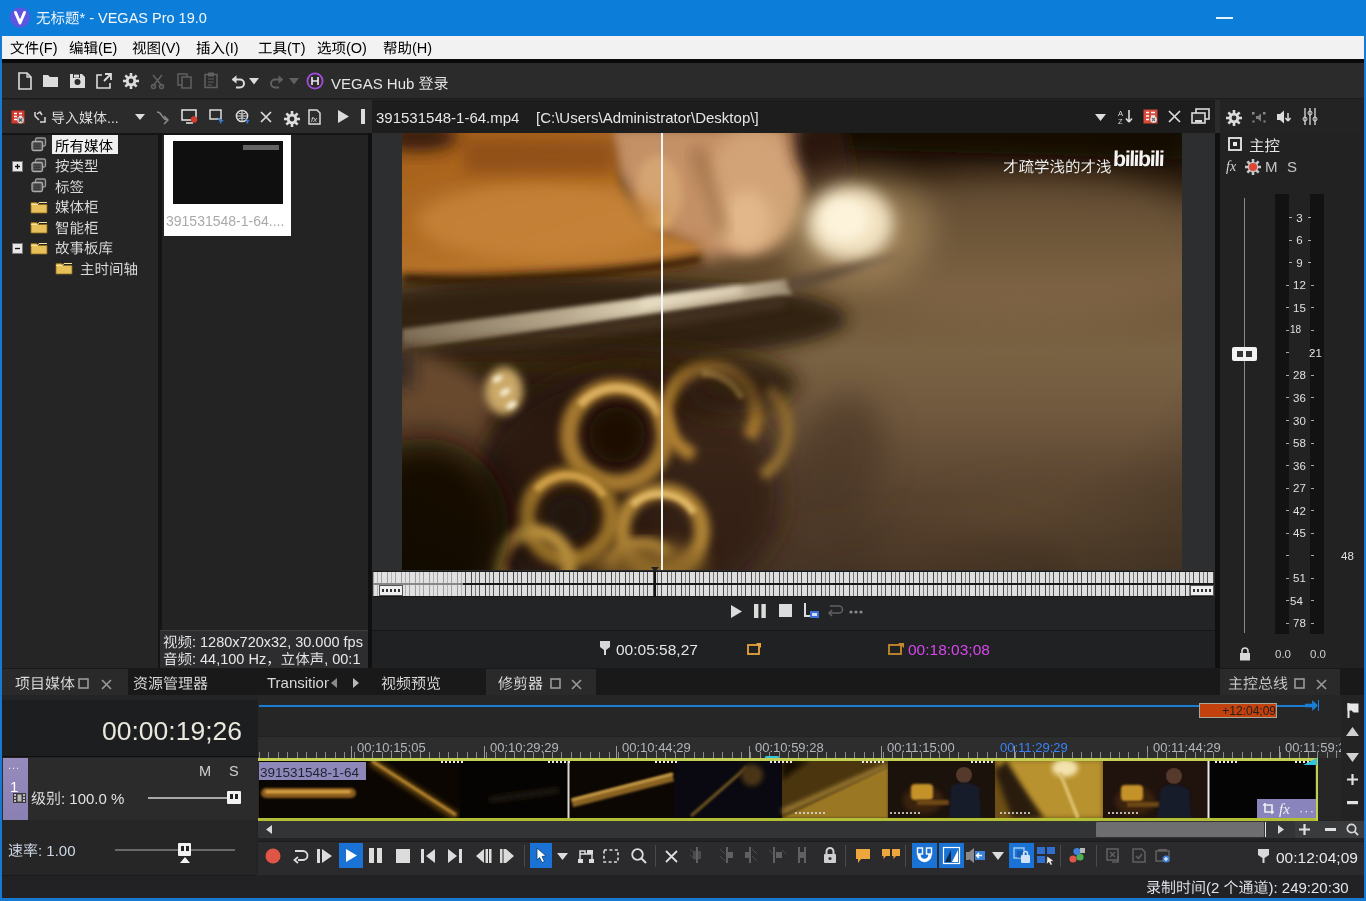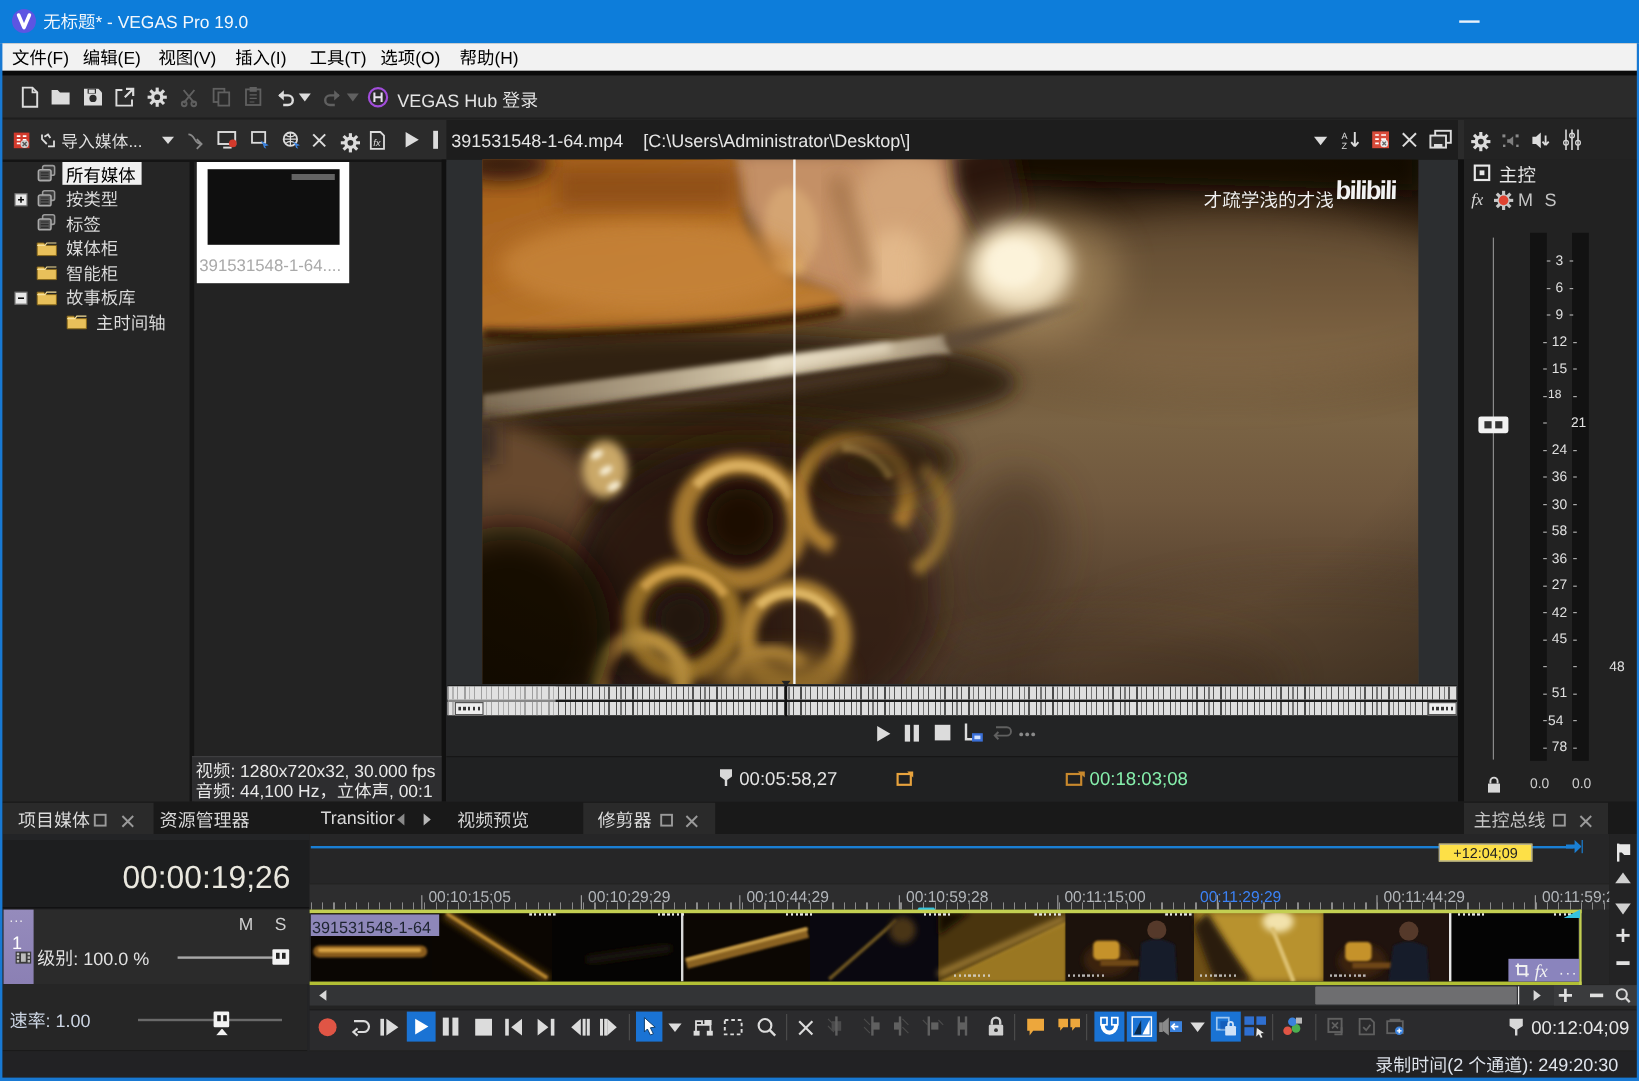--- a/index.html
+++ b/index.html
@@ -445,21 +445,21 @@
     <div class="ab" style="left:1310.5px;top:307.2px;width:3px;height:1px;background:#aaa"></div>
     <div class="ab" style="left:1290px;top:301.7px;width:19px;height:12px;color:#e0e0e0;font-size:11.5px;text-align:center;line-height:12px">15</div>
     <div class="ab" style="left:1285.5px;top:329.8px;width:3px;height:1px;background:#aaa"></div>
     <div class="ab" style="left:1310.5px;top:329.8px;width:3px;height:1px;background:#aaa"></div>
     <div class="ab" style="left:1290px;top:324.2px;width:19px;height:12px;color:#e0e0e0;font-size:10px;text-align:left;line-height:12px">18</div>
     <div class="ab" style="left:1285.5px;top:352.3px;width:3px;height:1px;background:#aaa"></div>
     <div class="ab" style="left:1310.5px;top:352.3px;width:3px;height:1px;background:#aaa"></div>
     <div class="ab" style="left:1306px;top:346.8px;width:19px;height:12px;color:#e0e0e0;font-size:11.5px;text-align:center;line-height:12px">21</div>
     <div class="ab" style="left:1285.5px;top:374.9px;width:3px;height:1px;background:#aaa"></div>
     <div class="ab" style="left:1310.5px;top:374.9px;width:3px;height:1px;background:#aaa"></div>
-    <div class="ab" style="left:1290px;top:369.4px;width:19px;height:12px;color:#e0e0e0;font-size:11.5px;text-align:center;line-height:12px">24</div>
+    <div class="ab" style="left:1290px;top:369.4px;width:19px;height:12px;color:#e0e0e0;font-size:11.5px;text-align:center;line-height:12px">28</div>
     <div class="ab" style="left:1285.5px;top:397.4px;width:3px;height:1px;background:#aaa"></div>
     <div class="ab" style="left:1310.5px;top:397.4px;width:3px;height:1px;background:#aaa"></div>
     <div class="ab" style="left:1290px;top:391.9px;width:19px;height:12px;color:#e0e0e0;font-size:11.5px;text-align:center;line-height:12px">36</div>
     <div class="ab" style="left:1285.5px;top:420.0px;width:3px;height:1px;background:#aaa"></div>
     <div class="ab" style="left:1310.5px;top:420.0px;width:3px;height:1px;background:#aaa"></div>
     <div class="ab" style="left:1290px;top:414.5px;width:19px;height:12px;color:#e0e0e0;font-size:11.5px;text-align:center;line-height:12px">30</div>
     <div class="ab" style="left:1285.5px;top:442.5px;width:3px;height:1px;background:#aaa"></div>
     <div class="ab" style="left:1310.5px;top:442.5px;width:3px;height:1px;background:#aaa"></div>
     <div class="ab" style="left:1290px;top:437.0px;width:19px;height:12px;color:#e0e0e0;font-size:11.5px;text-align:center;line-height:12px">58</div>
     <div class="ab" style="left:1285.5px;top:465.1px;width:3px;height:1px;background:#aaa"></div>
@@ -644,21 +644,21 @@
     </svg>
     <div class="ab" style="left:616px;top:641px;color:#e4e4e4;font-size:15.5px">00:05:58,27</div>
     <svg class="ic" style="left:748px;top:643px" width="13" height="11" viewBox="0 0 13 11">
       <rect x="0" y="2" width="11" height="9" fill="none" stroke="#e8a33d" stroke-width="1.8"></rect>
       <path d="M8 0h5v5" fill="#e8a33d"></path>
     </svg>
     <svg class="ic" style="left:889px;top:643px" width="15" height="11" viewBox="0 0 15 11">
       <rect x="0" y="2" width="12" height="9" fill="none" stroke="#c8892d" stroke-width="1.8"></rect>
       <path d="M9 0h6v5" fill="#c8892d"></path>
     </svg>
-    <div class="ab" style="left:908px;top:641px;color:#86efac;font-size:15.5px">00:18:03;08</div>
+    <div class="ab" style="left:908px;top:641px;color:#d946ef;font-size:15.5px">00:18:03;08</div>
     <div class="ab" style="left:0;top:668px;width:1366px;height:27px;background:#191919"></div>
     <div class="ab" style="left:2px;top:669px;width:126px;height:26px;background:#2a2a2a"></div>
     <div class="ab" style="left:486px;top:669px;width:110px;height:26px;background:#2a2a2a"></div>
     <div class="ab" style="left:1220px;top:669px;width:120px;height:26px;background:#2a2a2a"></div>
     <svg style="position:absolute;left:15px;top:675.2px" width="62" height="20" viewBox="0 -13.8 62 20" fill="#dedede" font-family="Liberation Sans, sans-serif">
       <use href="#g9879" transform="translate(0.0,0) scale(0.0150,-0.0150)"></use>
       <use href="#g76ee" transform="translate(15.0,0) scale(0.0150,-0.0150)"></use>
       <use href="#g5a92" transform="translate(30.0,0) scale(0.0150,-0.0150)"></use>
       <use href="#g4f53" transform="translate(45.0,0) scale(0.0150,-0.0150)"></use>
     </svg>
@@ -749,21 +749,21 @@
     </svg>
     <div class="ab" style="left:115px;top:849px;width:120px;height:1.5px;background:#6a6a6a"></div>
     <div class="ab" style="left:178px;top:843px;width:13px;height:13px;background:#f2f2f2;border-radius:1px"></div>
     <div class="ab" style="left:181px;top:846px;width:3px;height:5px;background:#222"></div>
     <div class="ab" style="left:186px;top:846px;width:3px;height:5px;background:#222"></div>
     <div class="ab" style="left:180px;top:857px;width:10px;height:6px;background:#f2f2f2;clip-path:polygon(50% 0,0 100%,100% 100%)"></div>
     <div class="ab" style="left:258px;top:695px;width:1083px;height:125px;background:#262627"></div>
     <div class="ab" style="left:259px;top:704.5px;width:1052px;height:2.5px;background:#1a7fd4"></div>
     <div class="ab" style="left:1305px;top:700px;width:13px;height:11px;background:#1a7fd4;clip-path:polygon(0 35%,55% 35%,55% 0,100% 50%,55% 100%,55% 65%,0 65%)"></div>
     <div class="ab" style="left:1317.5px;top:700px;width:1.5px;height:11px;background:#1a7fd4"></div>
-    <div class="ab" style="left:1199px;top:703px;width:78px;height:15px;background:#fde047;border:1px solid #a8a89a;color:#222;font-size:12px;text-align:center;line-height:14px">+12:04;09</div>
+    <div class="ab" style="left:1199px;top:703px;width:78px;height:15px;background:#c2410c;border:1px solid #a8a89a;color:#222;font-size:12px;text-align:right;line-height:14px">+12:04;09</div>
     <div class="ab" style="left:258px;top:736px;width:1083px;height:22px;background:#2d2d2e;border-top:1px solid #222"></div>
     <div class="ab" style="left:357px;top:740px;width:80px;height:13px;overflow:hidden;color:#b2b6ba;font-size:13px">00:10:15;05</div>
     <div class="ab" style="left:351px;top:746px;width:1px;height:12px;background:#9a9a9a"></div>
     <div class="ab" style="left:490px;top:740px;width:80px;height:13px;overflow:hidden;color:#b2b6ba;font-size:13px">00:10:29;29</div>
     <div class="ab" style="left:484px;top:746px;width:1px;height:12px;background:#9a9a9a"></div>
     <div class="ab" style="left:622px;top:740px;width:80px;height:13px;overflow:hidden;color:#b2b6ba;font-size:13px">00:10:44;29</div>
     <div class="ab" style="left:616px;top:746px;width:1px;height:12px;background:#9a9a9a"></div>
     <div class="ab" style="left:755px;top:740px;width:80px;height:13px;overflow:hidden;color:#b2b6ba;font-size:13px">00:10:59;28</div>
     <div class="ab" style="left:749px;top:746px;width:1px;height:12px;background:#9a9a9a"></div>
     <div class="ab" style="left:887px;top:740px;width:80px;height:13px;overflow:hidden;color:#b2b6ba;font-size:13px">00:11:15;00</div>

